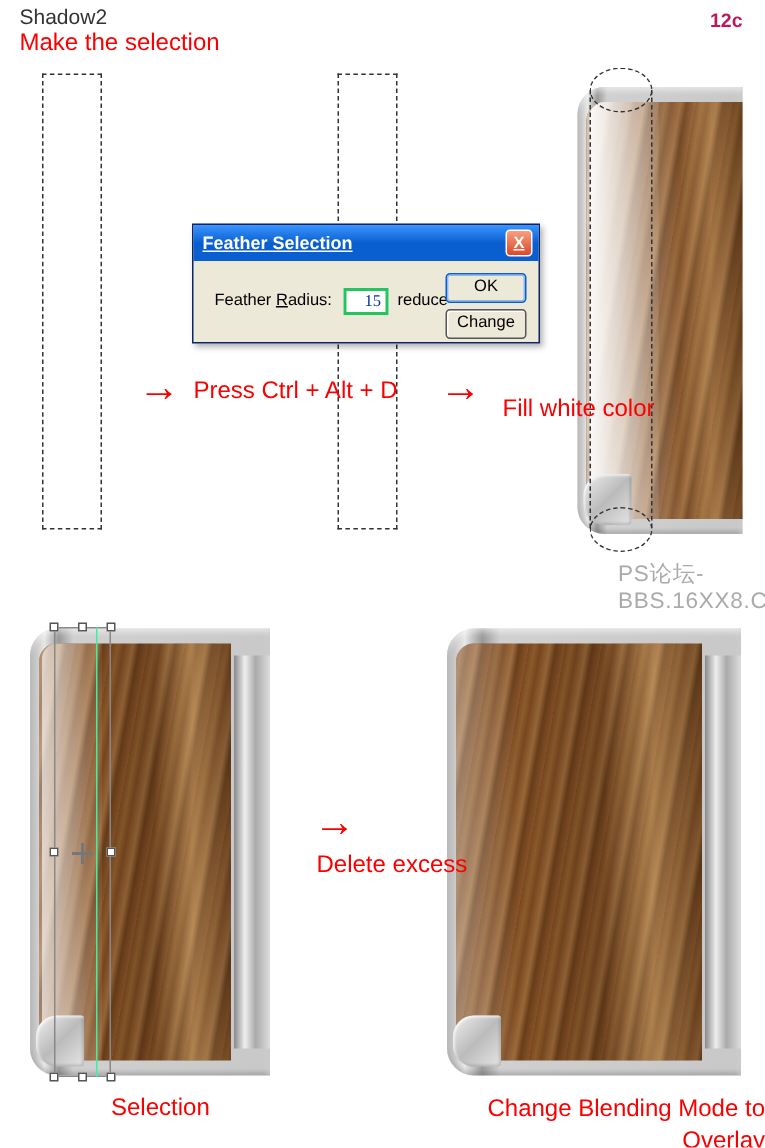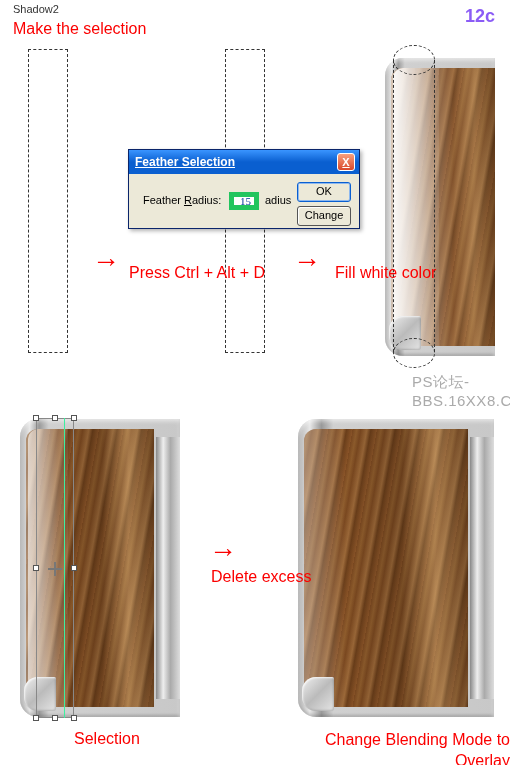--- a/index.html
+++ b/index.html
@@ -4,22 +4,22 @@
 <style>
 * { margin: 0; padding: 0; box-sizing: border-box; }
 body {
   width: 510px;
   height: 765px;
   background: #fff;
   font-family: Arial, sans-serif;
   position: relative;
   overflow: hidden;
 }
-.title-left { position: absolute; left: 13px; top: 3px; font-size: 11px; color: #333; }
-.step-num { position: absolute; right: 15px; top: 6px; font-size: 18px; color: #8b5cf6; font-weight: bold; }
+.title-left { position: absolute; left: 13px; top: 3px; font-size: 14px; color: #333; }
+.step-num { position: absolute; right: 15px; top: 6px; font-size: 13px; color: #be185d; font-weight: bold; }
 .instr { position: absolute; color: #fb0000; font-size: 16px; }
 .arrow { position: absolute; color: #fb0000; font-size: 28px; line-height: 1; font-weight: bold; }
 
 
 .sel-rect {
   position: absolute;
   border: 1px dashed #333;
   background: transparent;
 }
 
@@ -113,21 +113,21 @@
 .dlg-body {
   padding: 14px 2px 14px 14px;
   position: relative;
   height: 54px;
 }
 .dlg-label { position: absolute; left: 14px; top: 20px; }
 .dlg-label u { text-decoration: underline; }
 .dlg-input {
   position: absolute; left: 100px; top: 18px;
   width: 30px; height: 18px;
-  border: 5px solid #22c55e;
+  border: 2px solid #22c55e;
   background: #fff;
   text-align: right;
   padding: 1px 3px;
   font-family: Tahoma; font-size: 11px;
   color: #003399;
 }
 .dlg-px { position: absolute; left: 136px; top: 20px; }
 .dlg-btn {
   position: absolute;
   width: 54px; height: 20px;
@@ -177,28 +177,28 @@
 <div class="dialog" style="left:128px; top:149px;">
   <div class="dlg-titlebar">
     <span>Feather Selection</span>
     <div class="dlg-close">X</div>
   </div>
   <div class="dlg-body">
     <div class="dlg-label">
       <span>Feather </span><u>R</u><span>adius:</span>
     </div>
     <input class="dlg-input" value="15" style="">
-    <div class="dlg-px">adius</div>
+    <div class="dlg-px">reduce</div>
     <div class="dlg-btn btn-ok">OK</div>
     <div class="dlg-btn btn-cancel">Change</div>
   </div>
 </div>
 
 <div class="arrow" style="left:92px; top:244px;">→</div>
-<div class="instr" style="left:129px; top:252px;margin-top:12px;">Press Ctrl + Alt + D</div>
+<div class="instr" style="left:129px; top:252px;">Press Ctrl + Alt + D</div>
 <div class="arrow" style="left:293px; top:244px;">→</div>
 <div class="instr" style="left:335px; top:264px;">Fill white color</div>
 
 <div class="watermark" style="left:380px; top:373px;">PS论坛-BBS.16XX8.COM</div>
 
 <div class="wood-obj" style="left:20px; top:419px; width:160px; height:298px;">
   <div class="metal-frame" style="border-radius:18px 0 0 18px;"></div>
   <div class="wood" style="right:26px;"></div>
   <div class="metal-right-edge"></div>
   <div class="white-overlay" style="left:8px; top:10px; width:40px; bottom:10px; border-radius:10px 0 0 10px; opacity:.7;"></div>

